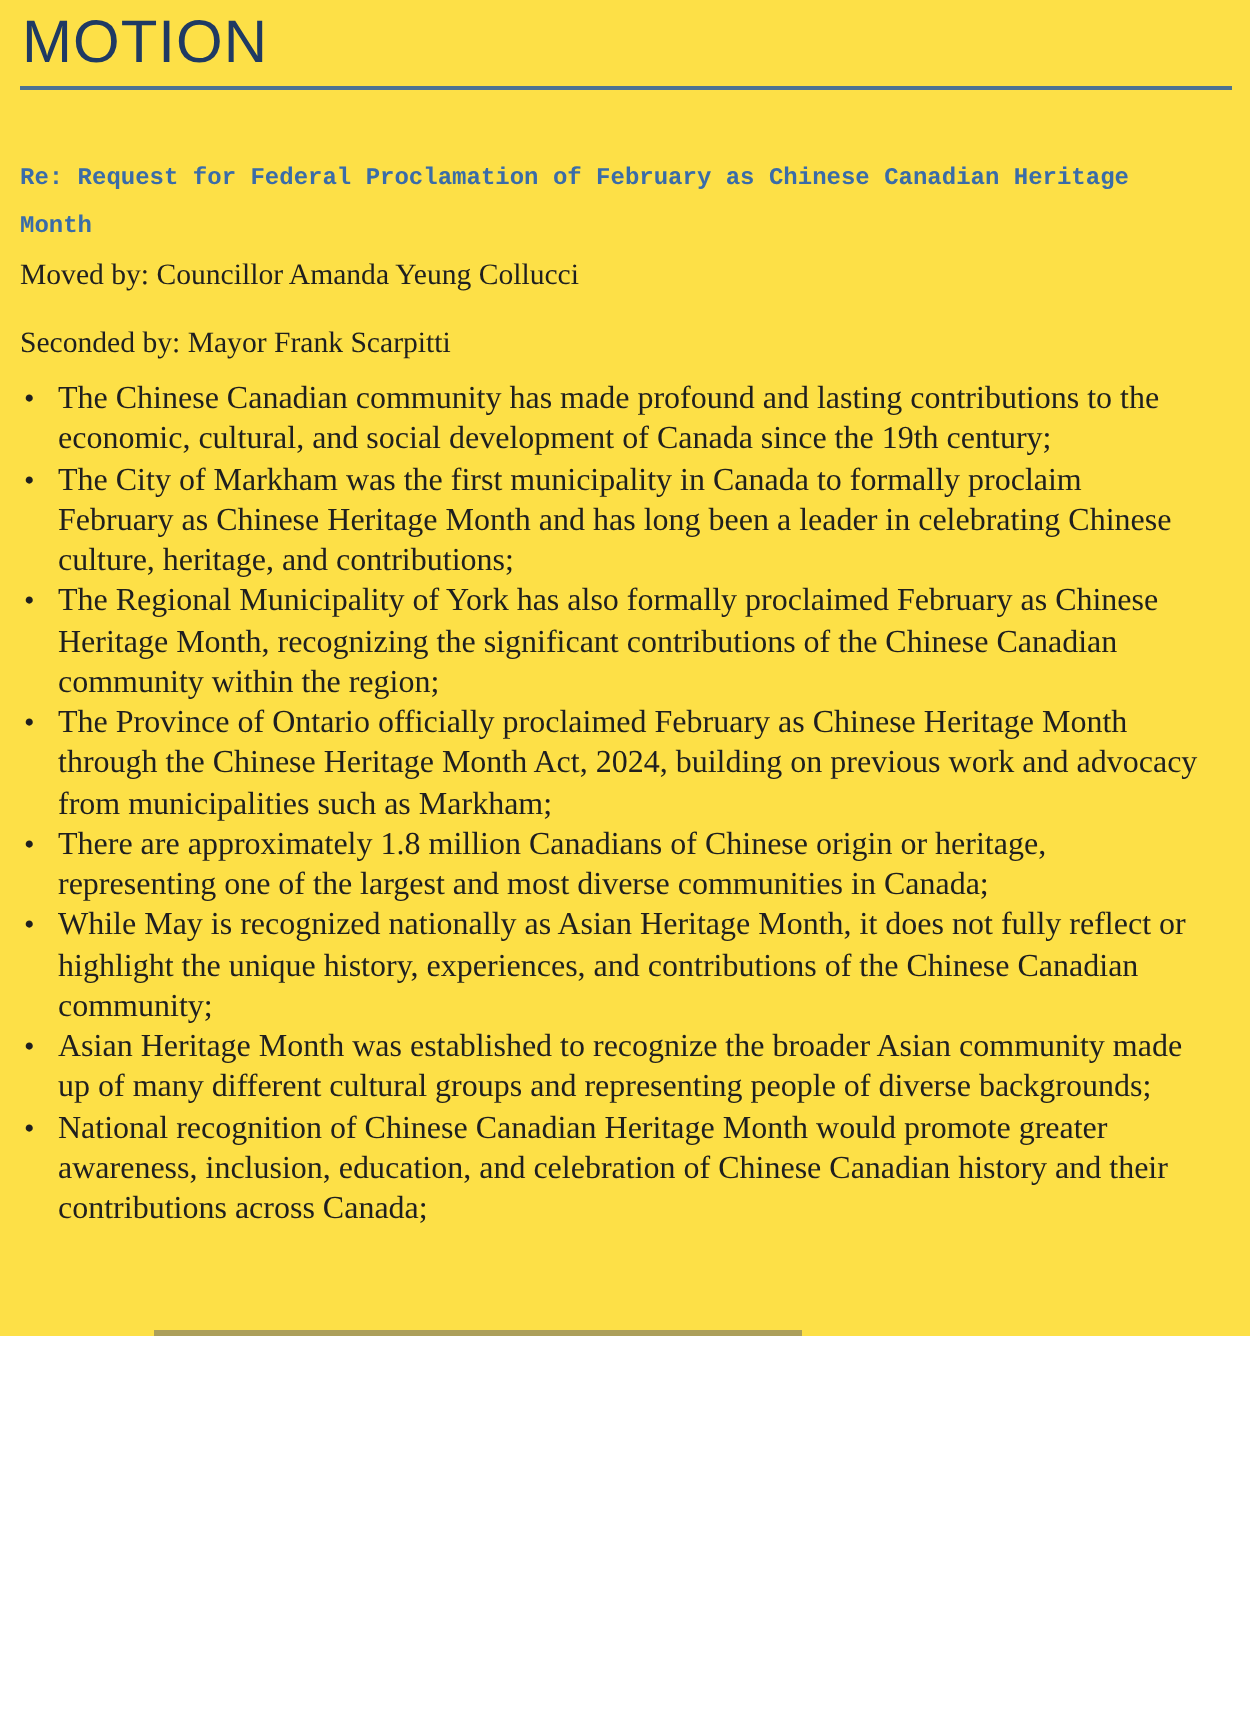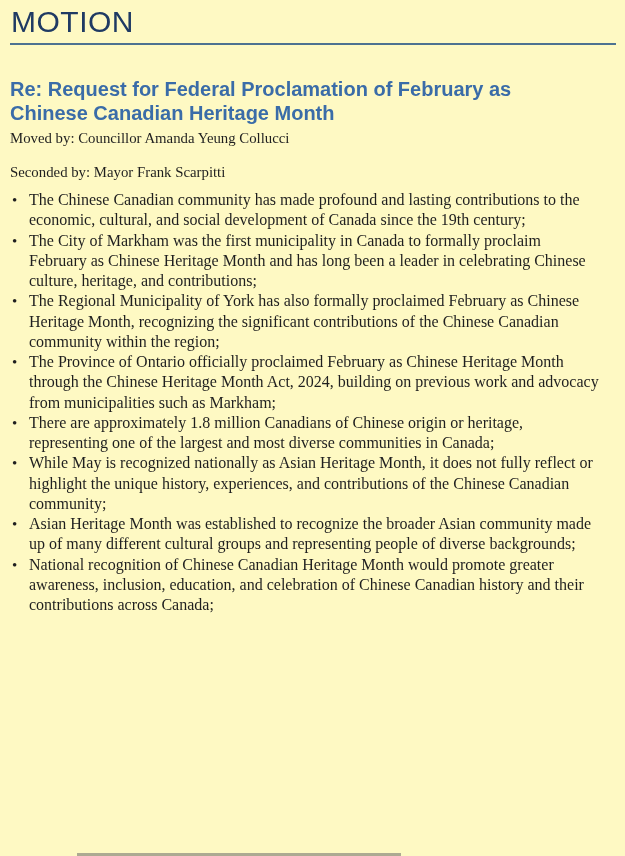--- a/index.html
+++ b/index.html
@@ -3,22 +3,22 @@
 <meta charset="utf-8">
 <style>
   html, body {
     margin: 0;
     padding: 0;
     background: #ffffff;
   }
   .page {
     position: relative;
     width: 625px;
-    height: 856px;
-    background: #fef9c3;
+    height: 668px;
+    background: #fde047;
     overflow: hidden;
     box-sizing: border-box;
     padding: 0 9px 0 10px;
     font-family: "Liberation Serif", serif;
   }
   .title {
     margin: 4px 0 0 1px;
     font-family: "Liberation Sans", sans-serif;
     font-weight: 400;
     font-size: 30px;
@@ -27,23 +27,23 @@
     color: var(--title_navy, #1f3a63);
   }
   .rule {
     border: 0;
     border-top: 2.5px solid var(--rule_blue, #4d7291);
     margin: 3px 0 0 0;
   }
   .subject {
     margin: 32px 0 0 0;
     max-width: 578px;
-    font-family: Liberation Sans, sans-serif;
+    font-family: Liberation Mono, monospace;
     font-weight: 700;
-    font-size: 20px;
+    font-size: 12px;
     line-height: 24px;
     color: var(--subject_blue, #3a6ca8);
   }
   .moved {
     margin: 4px 0 0 0;
     font-size: 14.8px;
     line-height: 19px;
     color: var(--body_text, #1f1f1f);
   }
   .seconded {

